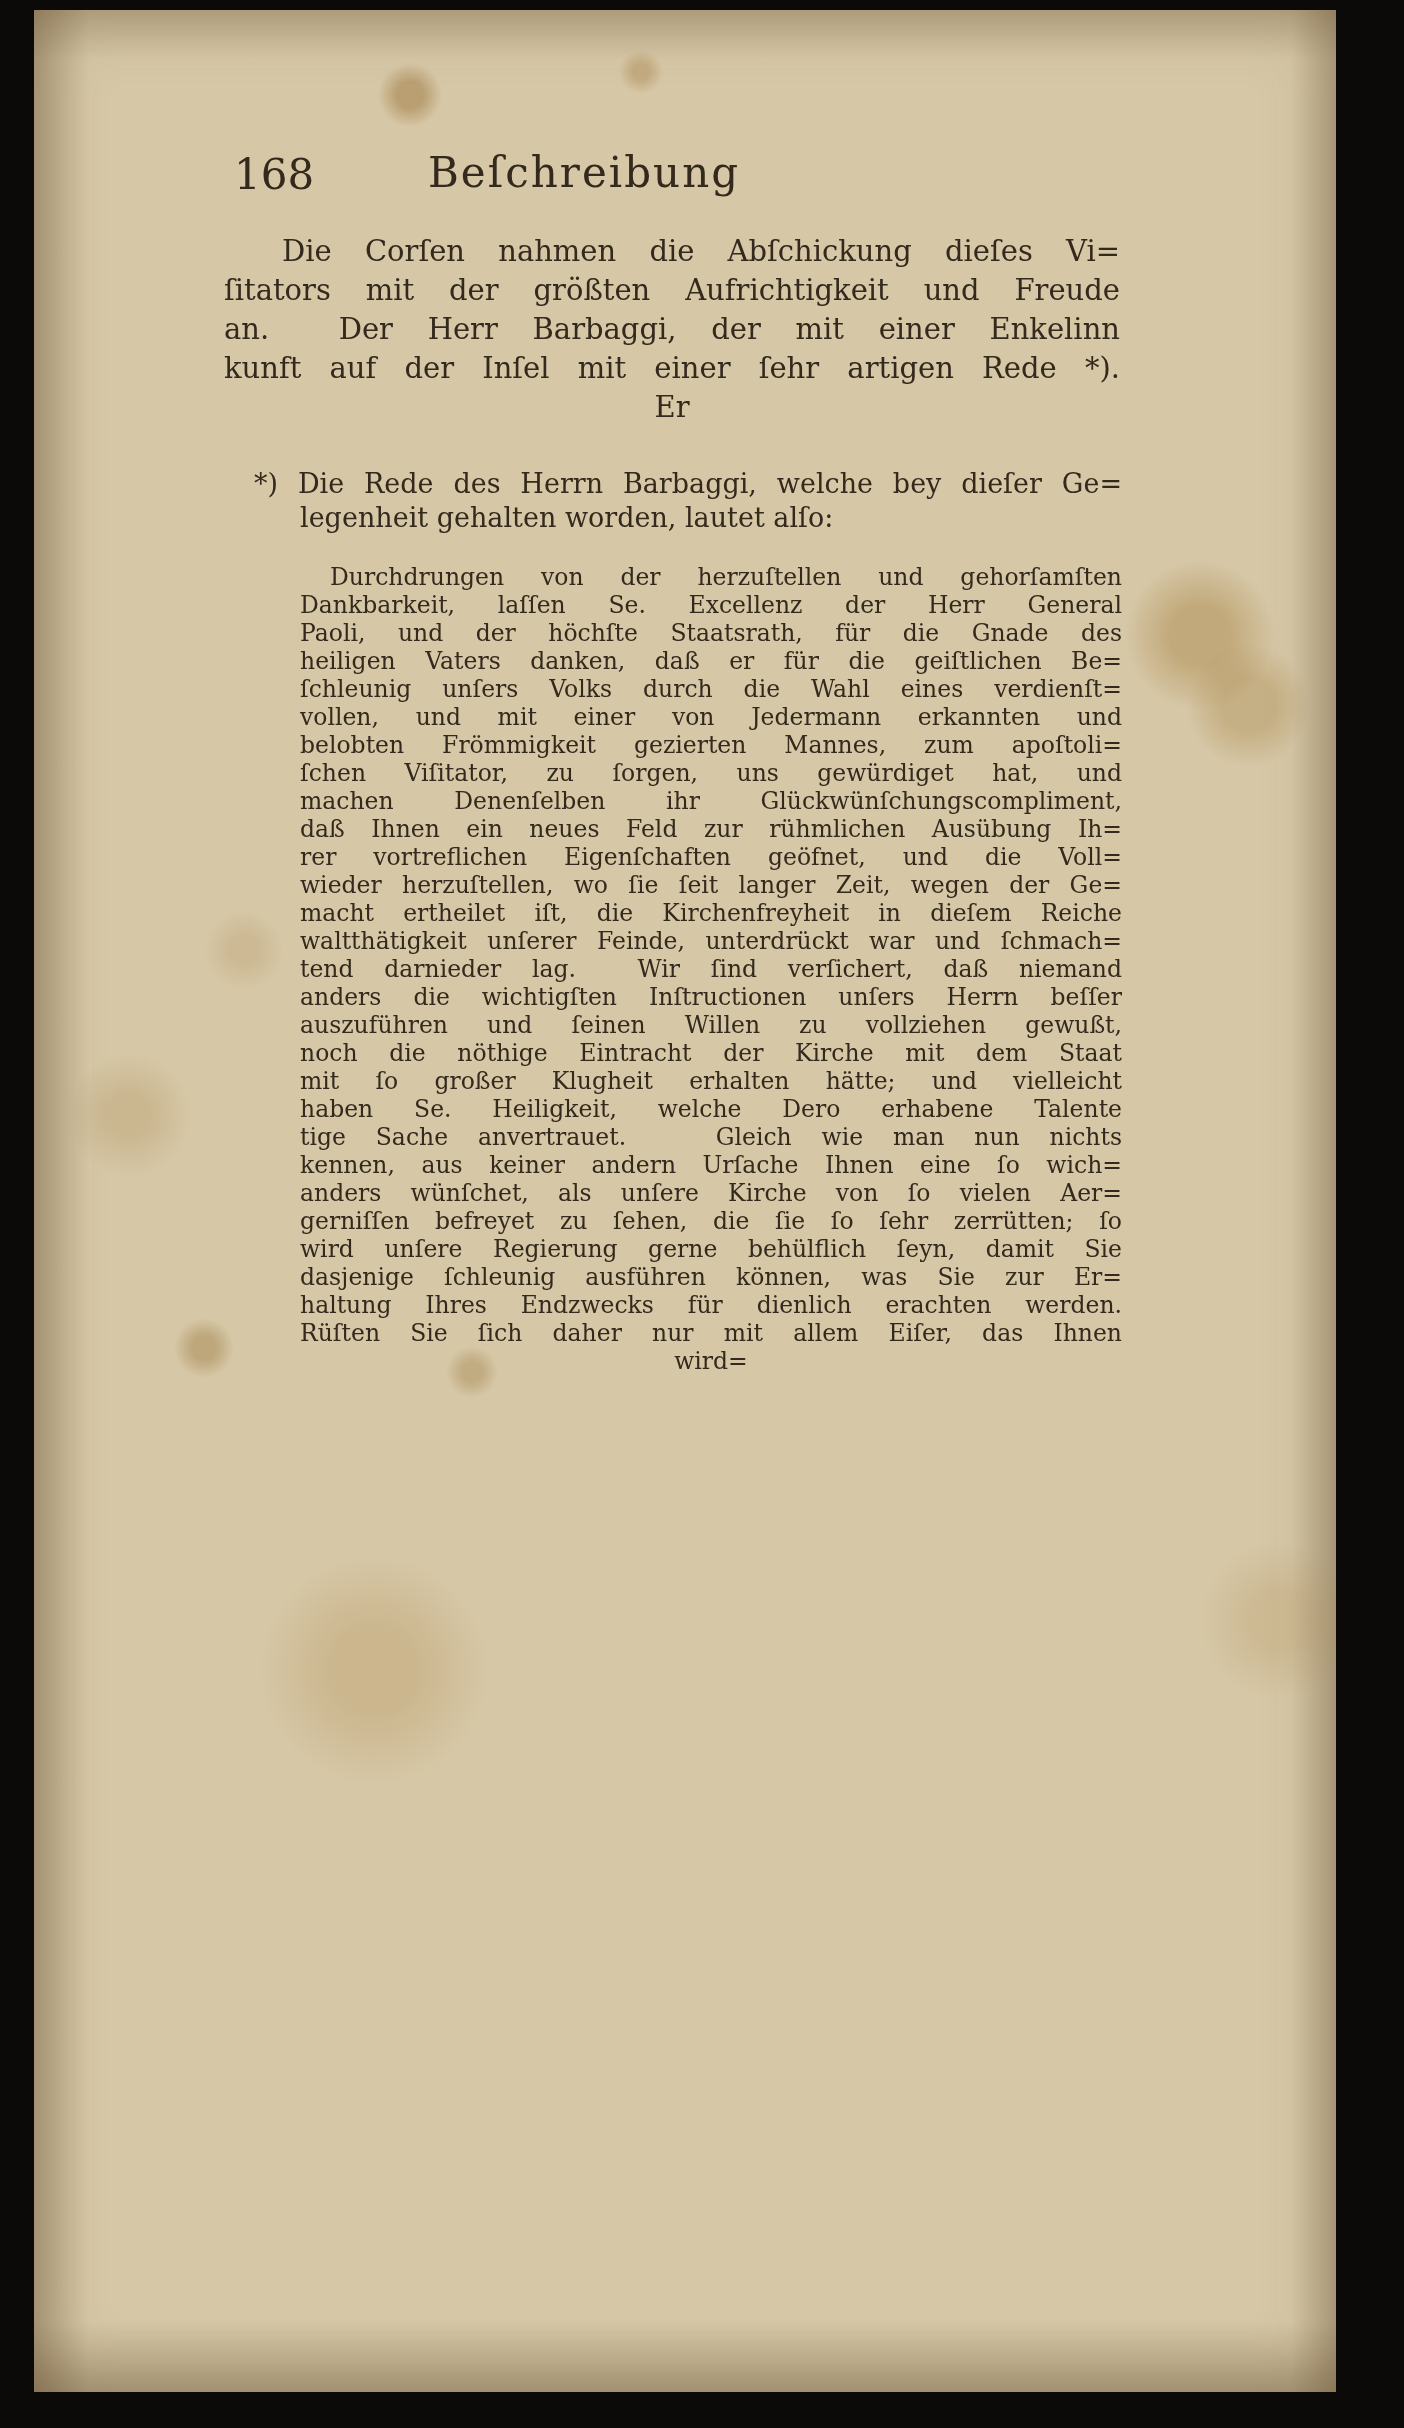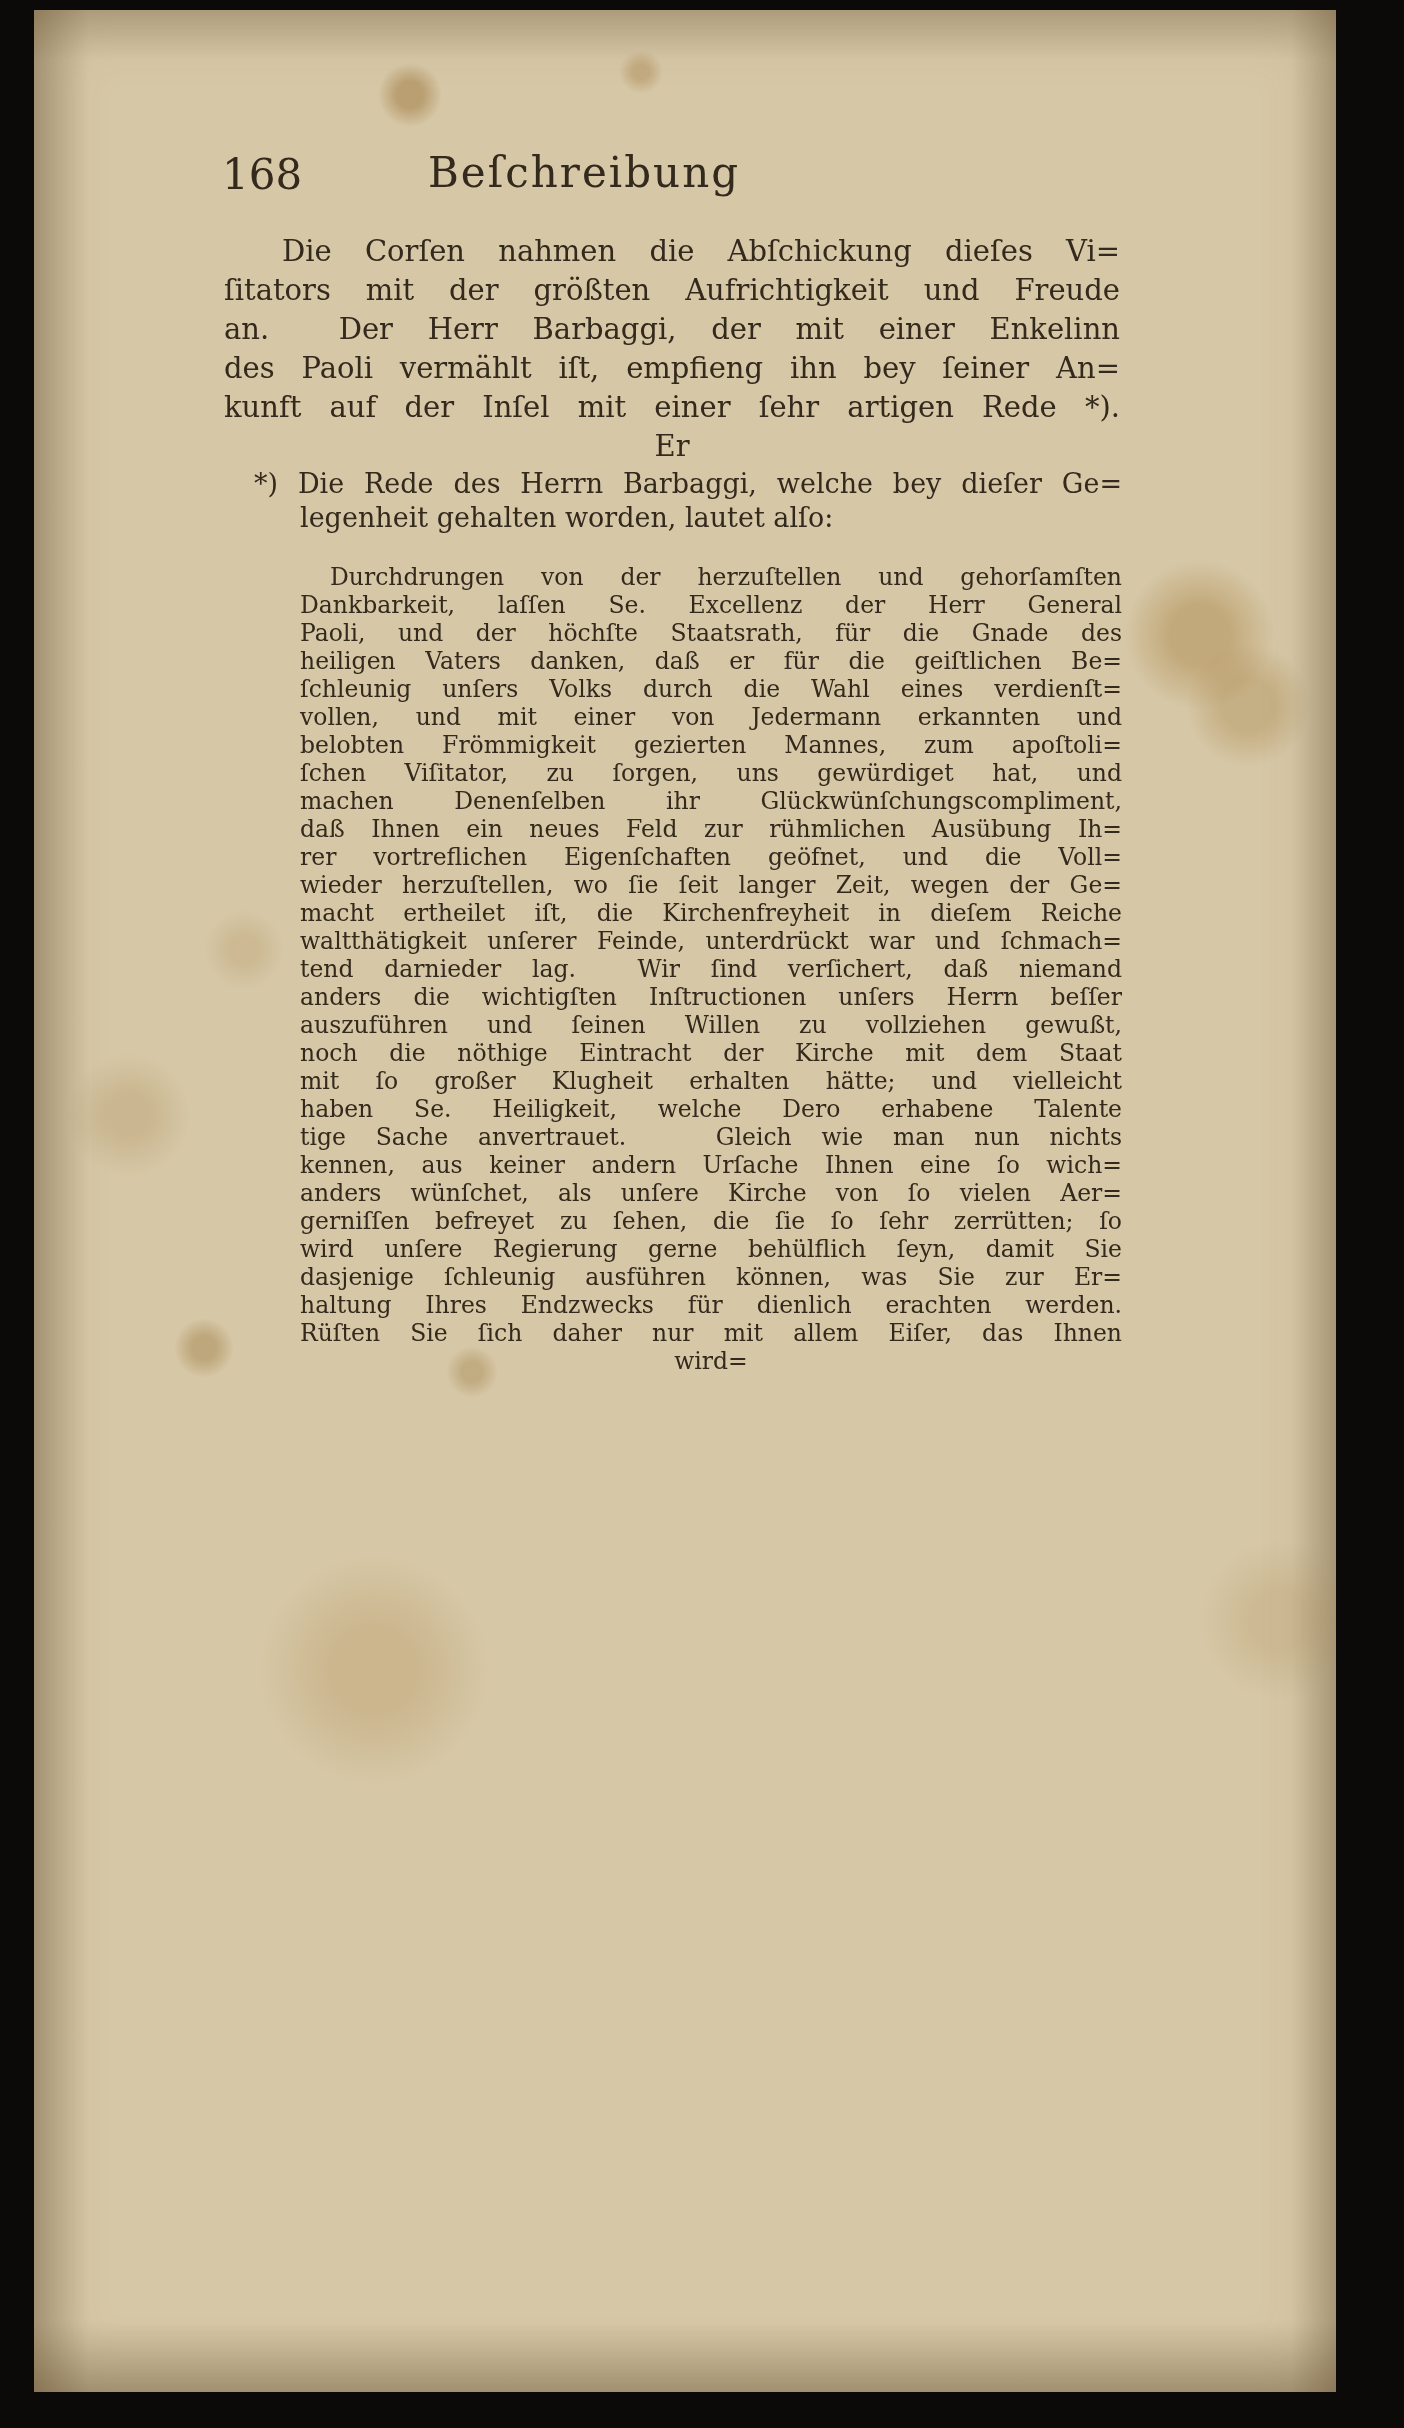--- a/index.html
+++ b/index.html
@@ -31,21 +31,21 @@
       radial-gradient(circle at 210px 940px, rgba(160,125,65,.18) 0 14px, rgba(160,125,65,0) 40px),
       linear-gradient(90deg, rgba(80,60,30,.28) 0, rgba(80,60,30,0) 55px),
       linear-gradient(270deg, rgba(80,60,30,.25) 0, rgba(80,60,30,0) 45px),
       linear-gradient(0deg, rgba(80,60,30,.30) 0, rgba(80,60,30,0) 70px),
       linear-gradient(180deg, rgba(80,60,30,.20) 0, rgba(80,60,30,0) 50px);
     background-repeat:no-repeat;
     box-shadow: inset 0 0 70px rgba(95,72,40,.30);
     color:var(--ink,#33291d);
   }
   .pgnum{
-    position:absolute; left:188px; top:140px;
+    position:absolute; left:200px; top:140px;
     font-size:42px;
     text-align:right;
   }
   .header{
     position:absolute; left:394px; top:138px;
     font-size:42px; letter-spacing:2px;
   }
   .main{
     position:absolute; left:190px; top:222px; width:896px;
     font-size:29px; line-height:39px;
@@ -75,21 +75,20 @@
 
     <div class="pgnum">168</div>
 
     <div class="header">Beſchreibung</div>
 
     <div class="main">
       <div class="lines">
           <div class="line">Die Corſen nahmen die Abſchickung dieſes Vi=</div>
           <div class="line">ſitators mit der größten Aufrichtigkeit und Freude</div>
           <div class="line">an.  Der Herr Barbaggi, der mit einer Enkelinn</div>
-          <div class="line">des Paoli vermählt iſt, empfieng ihn bey ſeiner An=</div>
           <div class="line">kunft auf der Inſel mit einer ſehr artigen Rede *).</div>
         </div>
       <div class="catchword">Er</div>
     </div>
 
     <div class="fn-intro">
         <div class="line">*) Die Rede des Herrn Barbaggi, welche bey dieſer Ge=</div>
         <div class="line">legenheit gehalten worden, lautet alſo:</div>
       </div>
 

